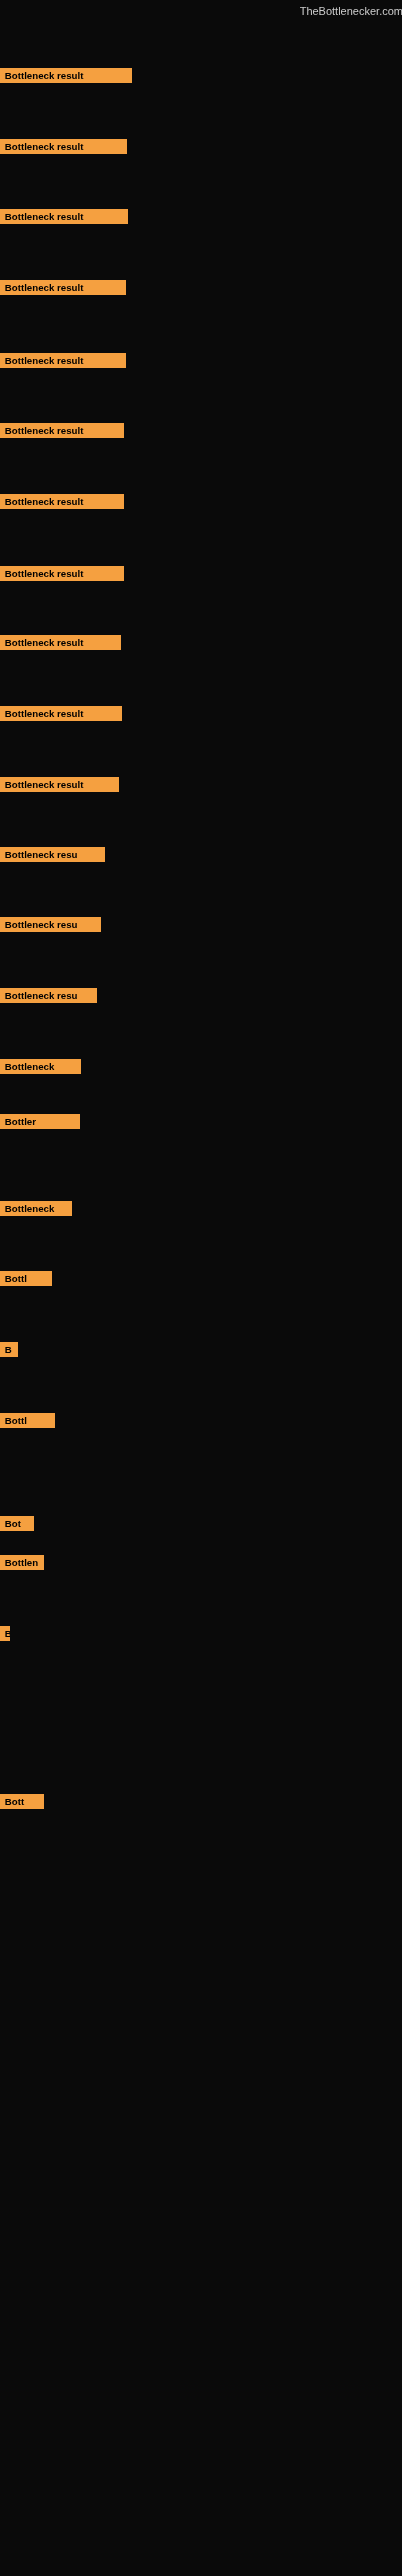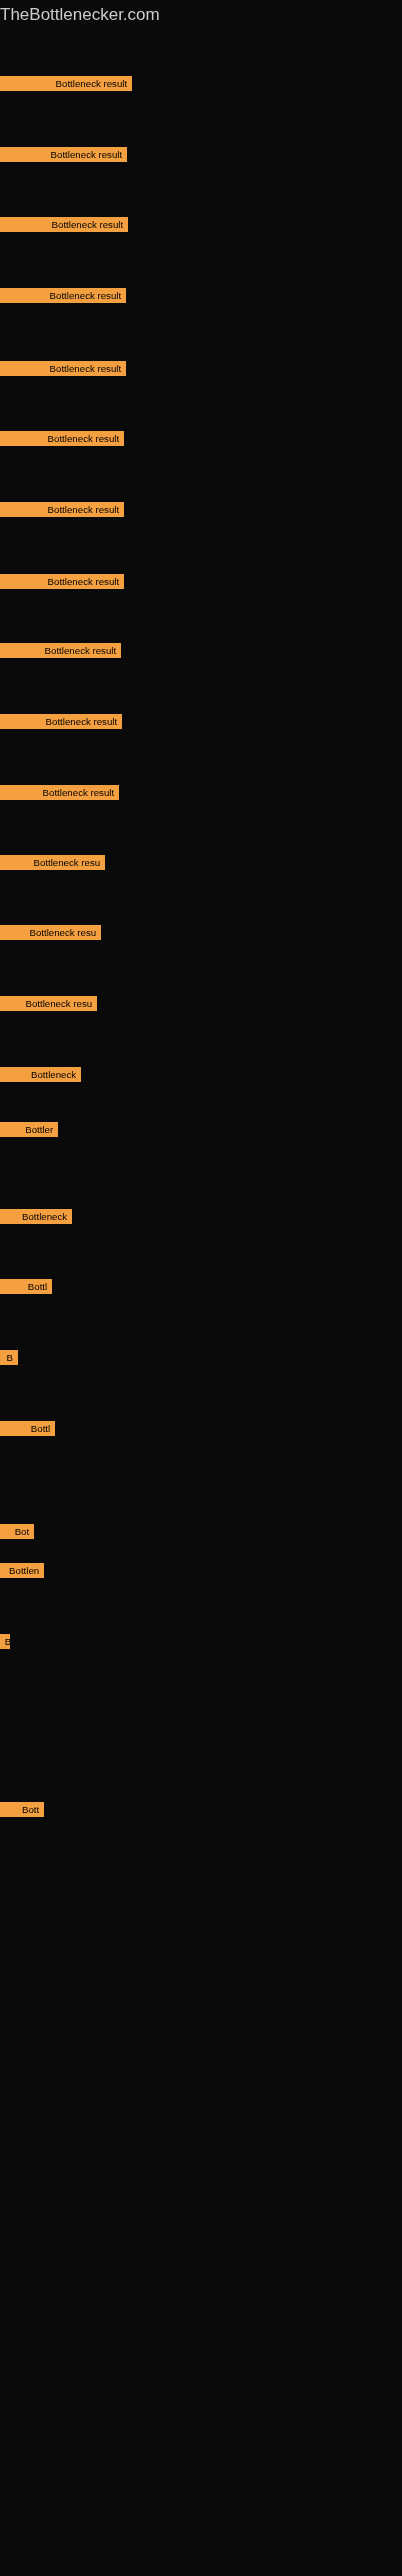--- a/index.html
+++ b/index.html
@@ -8,38 +8,37 @@
       box-sizing: border-box;
     }
     body {
       background-color: #0a0a0a;
       width: 403px;
       min-height: 2576px;
       font-family: Arial, sans-serif;
       position: relative;
     }
     .site-title {
-      text-align: left;
+      text-align: right;
       color: #cccccc;
-      font-size: 17px;
+      font-size: 11px;
       padding: 4.8px 0;
       font-weight: normal;
     }
     .bottleneck-bar {
       background-color: #f5a040;
       color: #000;
       font-size: 9.7px;
-      font-weight: normal;
+      font-weight: bold;
       padding: 2.4px 4.8px;
       display: inline-block;
       white-space: nowrap;
       overflow: hidden;
       position: absolute;
       left: 0;
-      text-align: right;
     }
   </style>
 </head>
 <body>
 
 <div class="site-title">TheBottlenecker.com</div>
 
 <div id="bars-container" style="position:relative; width:403px; height:2576px;">
 <div class="bottleneck-bar" style="top: 46px; width: 132px;">Bottleneck result</div>
     <div class="bottleneck-bar" style="top: 117px; width: 127px;">Bottleneck result</div>
@@ -49,21 +48,21 @@
     <div class="bottleneck-bar" style="top: 401px; width: 124px;">Bottleneck result</div>
     <div class="bottleneck-bar" style="top: 472px; width: 124px;">Bottleneck result</div>
     <div class="bottleneck-bar" style="top: 544px; width: 124px;">Bottleneck result</div>
     <div class="bottleneck-bar" style="top: 613px; width: 121px;">Bottleneck result</div>
     <div class="bottleneck-bar" style="top: 684px; width: 122px;">Bottleneck result</div>
     <div class="bottleneck-bar" style="top: 755px; width: 119px;">Bottleneck result</div>
     <div class="bottleneck-bar" style="top: 825px; width: 105px;">Bottleneck resu</div>
     <div class="bottleneck-bar" style="top: 895px; width: 101px;">Bottleneck resu</div>
     <div class="bottleneck-bar" style="top: 966px; width: 97px;">Bottleneck resu</div>
     <div class="bottleneck-bar" style="top: 1037px; width: 81px;">Bottleneck</div>
-    <div class="bottleneck-bar" style="top: 1092px; width: 58px;">Bottler</div>
+    <div class="bottleneck-bar" style="top: 1092px; width: 80px;">Bottler</div>
     <div class="bottleneck-bar" style="top: 1179px; width: 72px;">Bottleneck</div>
     <div class="bottleneck-bar" style="top: 1249px; width: 52px;">Bottl</div>
     <div class="bottleneck-bar" style="top: 1320px; width: 17.7px;">B</div>
     <div class="bottleneck-bar" style="top: 1391px; width: 55px;">Bottl</div>
     <div class="bottleneck-bar" style="top: 1462px; width: 34px; margin-top: 32px;">Bot</div>
     <div class="bottleneck-bar" style="top: 1533px; width: 44px;">Bottlen</div>
     <div class="bottleneck-bar" style="top: 1604px; width: 9.7px;">B</div>
     <div class="bottleneck-bar" style="top: 1772px; width: 44px;">Bott</div>
   </div>
 

